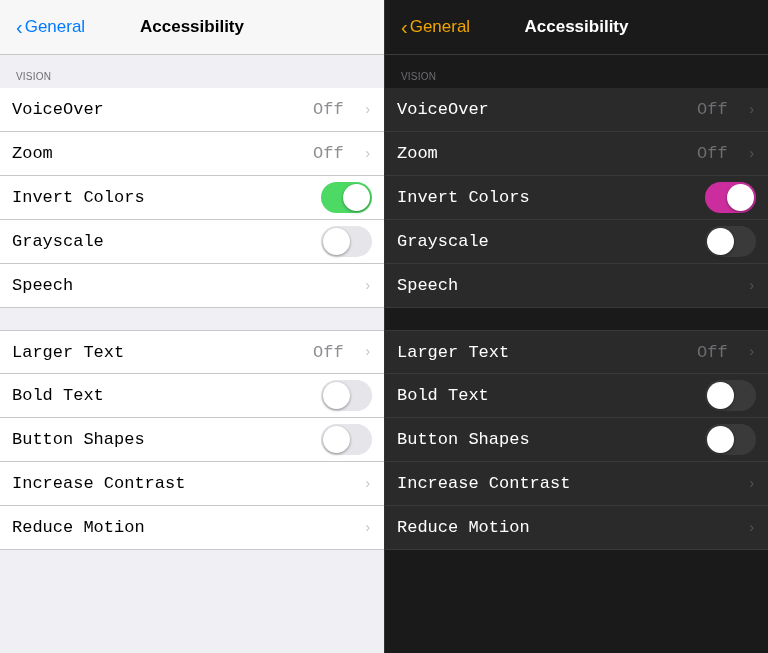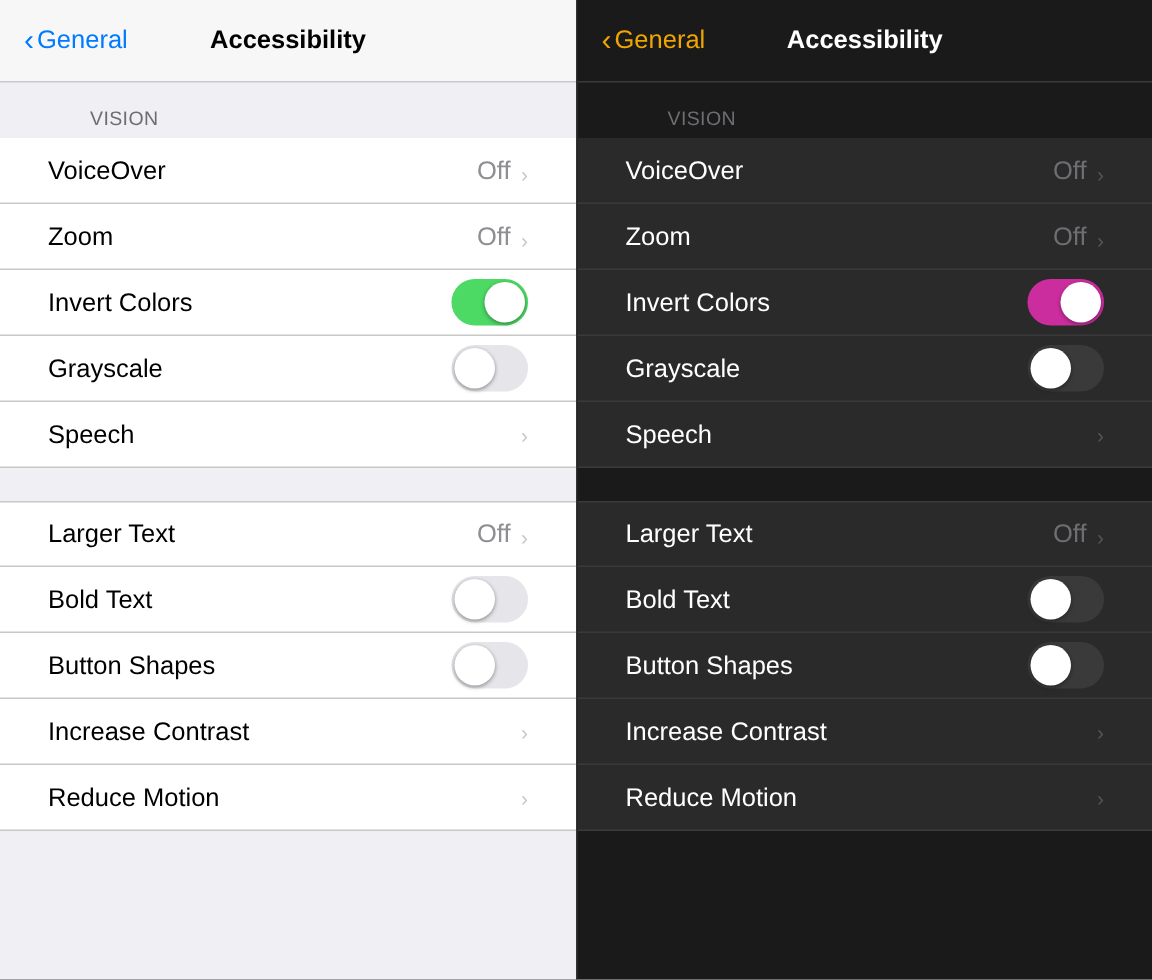--- a/index.html
+++ b/index.html
@@ -63,25 +63,24 @@
       transform: translateX(-50%);
       font-size: 17px;
       font-weight: 600;
       text-align: right;
     }
     .header-title-light { color: #000; }
     .header-title-dark { color: #fff; }
 
     
     .section-label {
-      font-size: 13px;
+      font-size: 10px;
       font-weight: 400;
       padding: 16px 16px 6px 16px;
       letter-spacing: 0.02em;
-      margin-left: 44px;
     }
     .section-label-light { color: #6d6d72; }
     .section-label-dark { color: #6d6d72; }
 
     
     .table-group {
       background: transparent;
     }
     .table-group-light .row {
       background: #fff;
@@ -95,34 +94,35 @@
       border-bottom: 1px solid #3a3a3a;
     }
     .table-group-dark .row:first-child {
       border-top: 1px solid #3a3a3a;
     }
 
     .row {
       display: flex;
       align-items: center;
       justify-content: space-between;
-      padding: 0 32px;
+      padding: 0 12px;
       height: 44px;
+      font-family: Liberation Mono, monospace;
     }
 
     .row-label {
       font-size: 17px;
     }
     .row-label-light { color: #000; }
     .row-label-dark { color: #fff; }
 
     .row-right {
       display: flex;
-      align-items: flex-end;
-      gap: 7px;
+      align-items: center;
+      gap: 20px;
     }
 
     .row-value {
       font-size: 17px;
     }
     .row-value-light { color: #8e8e93; }
     .row-value-dark { color: #6d6d72; }
 
     
     .chevron {

